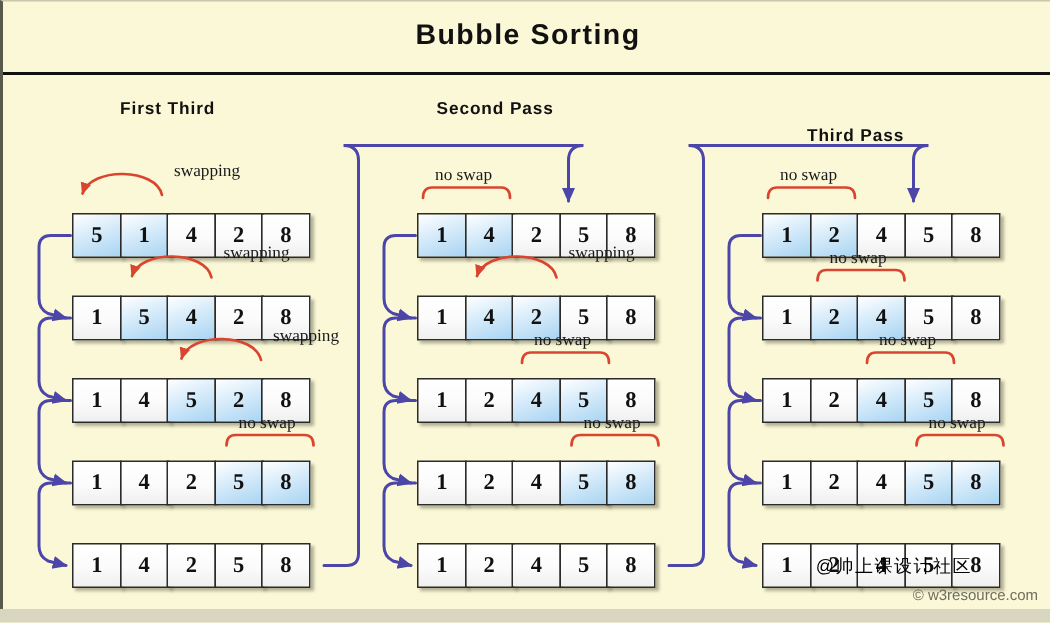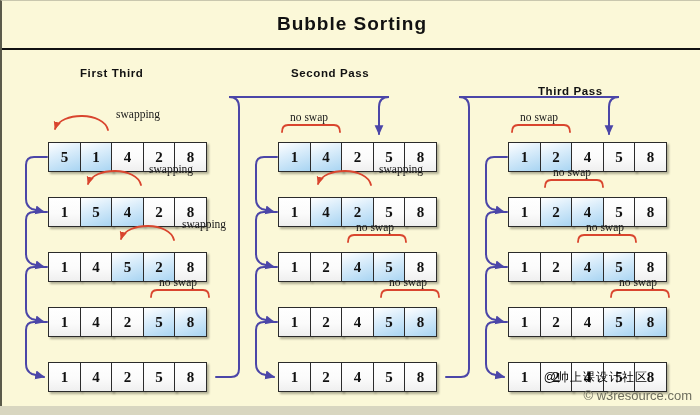--- a/index.html
+++ b/index.html
@@ -49,21 +49,21 @@
     position:absolute;font-family:"Liberation Serif", serif;
     font-size:11.5px;font-weight:400;color:#1a1a1a;white-space:nowrap;
   }
   svg.ov{position:absolute;left:0;top:0;width:700px;height:415px;pointer-events:none;}
   #wm1{
     position:absolute;right:52px;bottom:20px;
     font-size:12px;color:#000000;letter-spacing:1px;white-space:nowrap;
   }
   #wm2{
     position:absolute;right:8px;bottom:3px;
-    font-size:13px;color:#6e6e5e;white-space:nowrap;
+    font-size:10px;color:#6e6e5e;white-space:nowrap;
     font-family:"Liberation Sans", sans-serif;
   }
 </style>
 </head>
 <body>
 
 <div id="root">
 
   <div id="titlebar">
     <div id="title">Bubble  Sorting</div>

